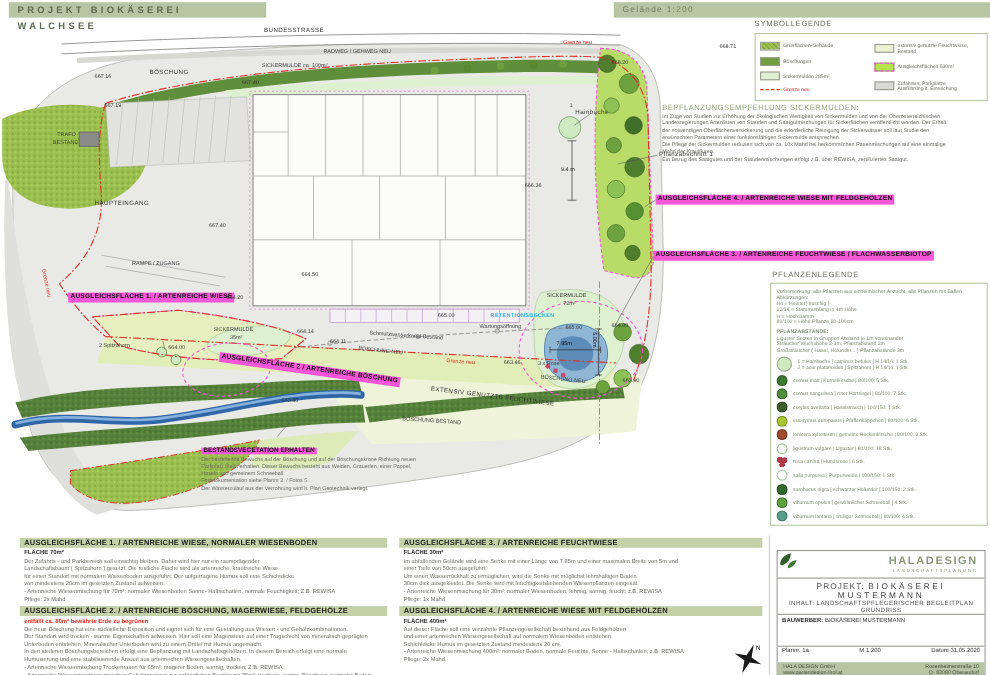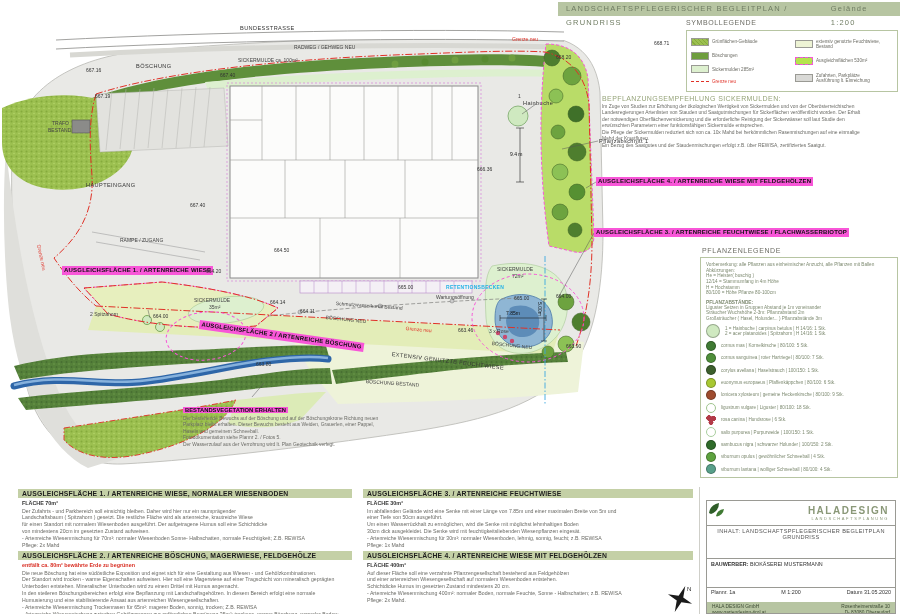--- a/index.html
+++ b/index.html
@@ -210,22 +210,24 @@
 
     <g stroke="#222" stroke-width=".6" fill="none">
       <path d="M520,128 L520,182 M516,128 H524 M516,182 H524"></path>
       <path d="M500,318 L546,318 M500,315 V321 M546,315 V321"></path>
       <path d="M544,299 L544,341 M541,299 H547 M541,341 H547"></path>
     </g>
 
     <path d="M536,104 L522,114 M598,141 L562,149 M596,182 L586,188 M594,233 L558,298 M252,397 L264,383 M148,310 L150,318" stroke="#555" stroke-width=".5" fill="none"></path>
   </svg>
 
+  <div class="band" id="band-left">
+    <span>PROJEKT BIOKÄSEREI WALCHSEE</span>
+  </div>
   <div class="band" id="band-right">
-    <span>LANDSCHAFTSPFLEGERISCHER BEGLEITPLAN / GRUNDRISS</span>
     <span>Gelände  1:200</span>
   </div>
 
   <div id="symbol-title">SYMBOLLEGENDE</div>
   <div id="symbol-legend">
     <div class="sl-col">
         <div class="sl-row">
           <span class="sw sw-gruen"></span>
           <span class="sl-label">Grünflächen-Gebäude</span>
         </div>
@@ -463,20 +465,21 @@
       <div id="tb-brand">
         <div class="b1">HALADESIGN</div>
         <div class="b2">LANDSCHAFTSPLANUNG</div>
       </div>
       <svg width="18" height="16" viewBox="0 0 18 16">
         <path d="M2,12 Q3,4 12,2 Q12,10 4,13 Z" fill="#2e5d28"></path>
         <path d="M9,15 Q10,9 17,8 Q16,14 10,15.5 Z" fill="#3f7a33"></path>
       </svg>
     </div>
     <div id="tb-project">
+      <div class="p1"><span>PROJEKT:</span> <span class="pv">BIOKÄSEREI MUSTERMANN</span></div>
       <div class="p2"><span>INHALT:</span> <span>LANDSCHAFTSPFLEGERISCHER BEGLEITPLAN</span></div>
       <div class="p3">GRUNDRISS</div>
     </div>
     <div id="tb-bauwerber">
       <b>BAUWERBER:</b> <span>BIOKÄSEREI MUSTERMANN</span>
     </div>
     <div id="tb-meta">
       <span>Plannr. 1a</span>
       <span>M 1:200</span>
       <span>Datum 31.05.2020</span>

